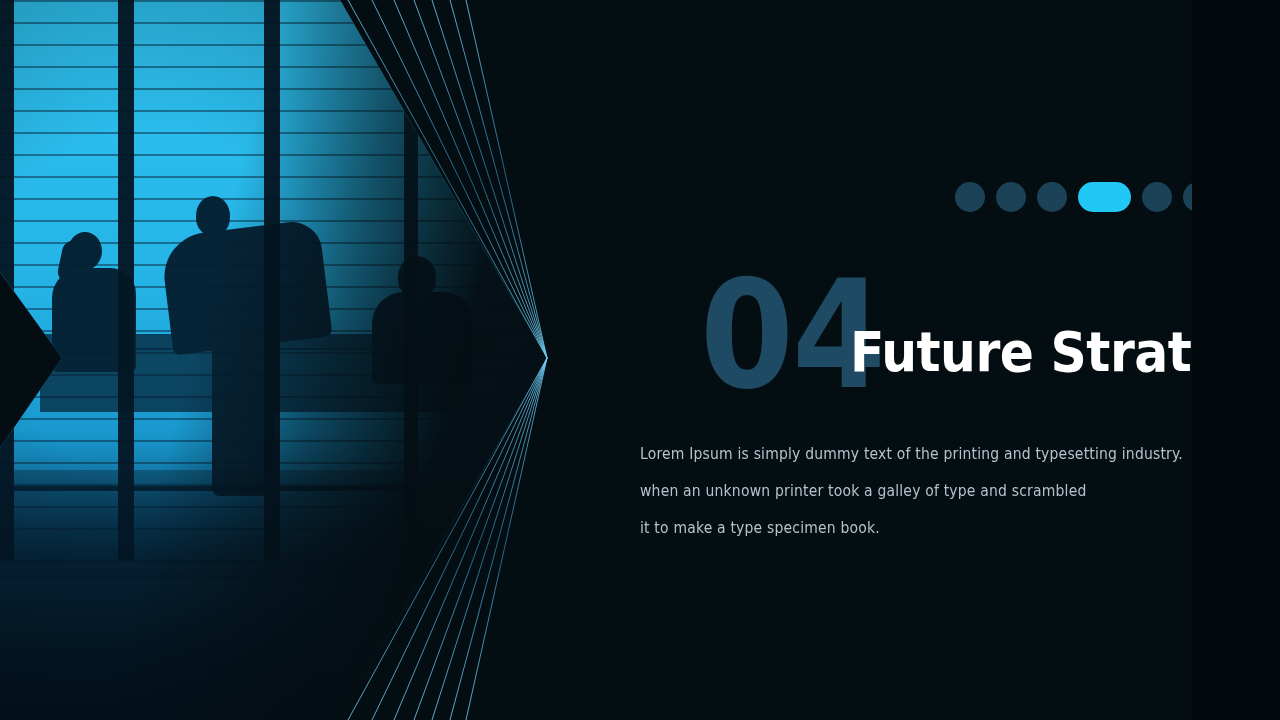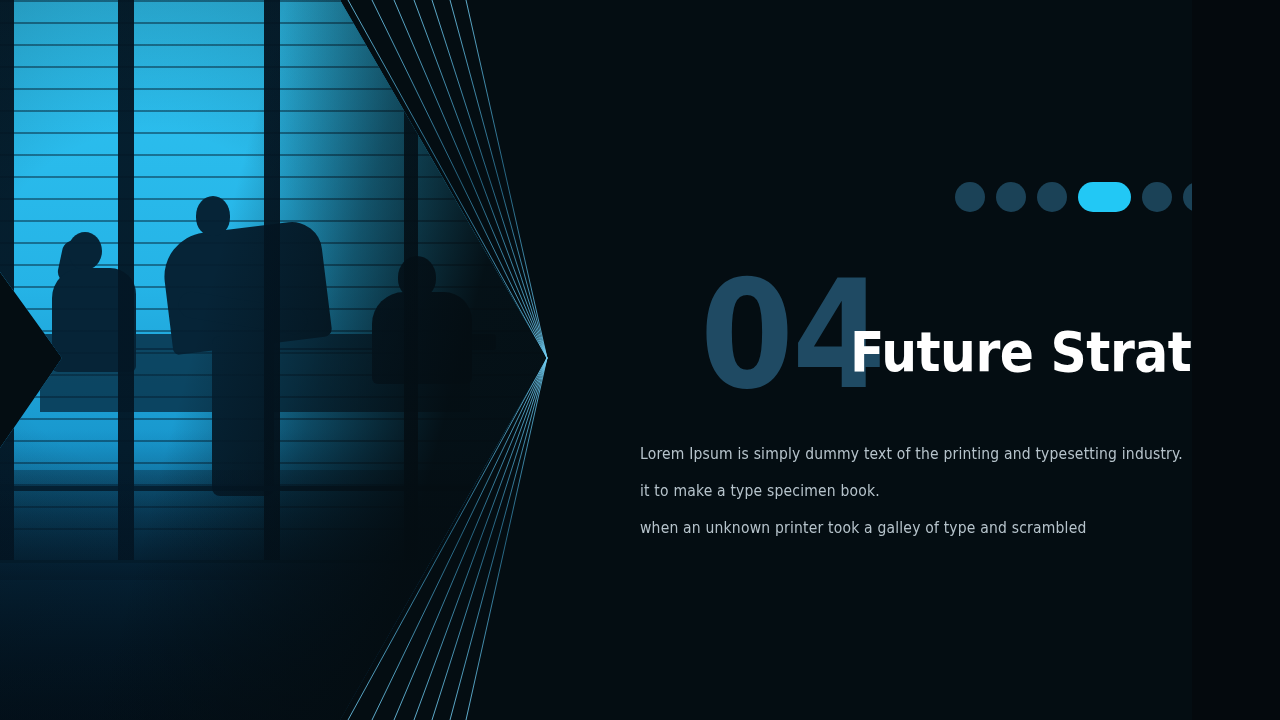--- a/index.html
+++ b/index.html
@@ -242,17 +242,17 @@
     <span class="dot"></span>
   </div>
 
   <div class="headline">
     <div class="bignum">04</div>
     <div class="title">Future Strategy</div>
   </div>
 
   <div class="body-copy">
     <p>Lorem Ipsum is simply dummy text of the printing and typesetting industry.</p>
+    <p>when an unknown printer took a galley of type and scrambled</p>
     <p>it to make a type specimen book.</p>
-    <p>when an unknown printer took a galley of type and scrambled</p>
   </div>
 
 </div>
 
 </body></html>

